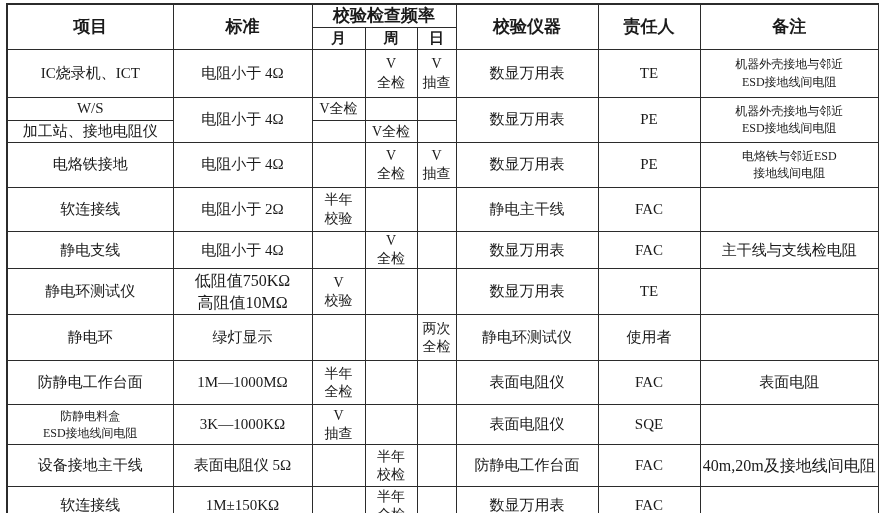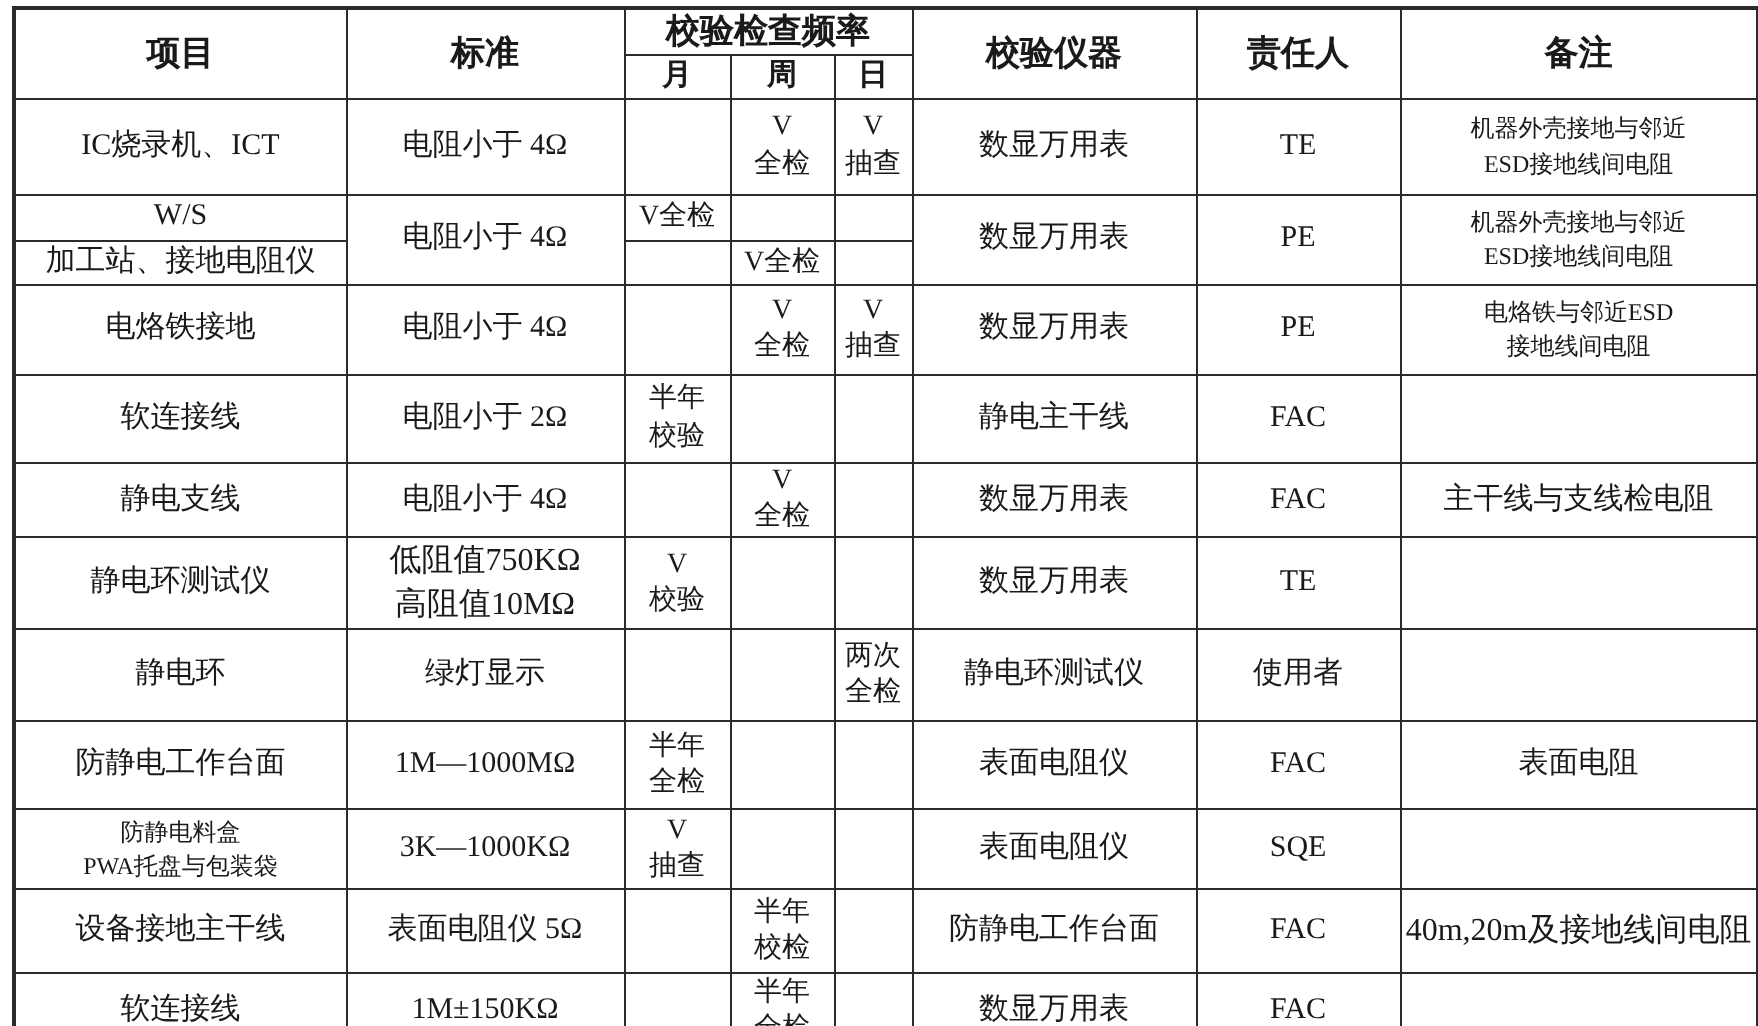--- a/index.html
+++ b/index.html
@@ -141,21 +141,21 @@
       <td class="freq">半年
 全检</td>
       <td class="freq"></td>
       <td class="freq"></td>
       <td>表面电阻仪</td>
       <td>FAC</td>
       <td>表面电阻</td>
     </tr>
     <tr style="height:40px">
       <td class="sm">防静电料盒
-PWA托盘与包装袋</td>
+ESD接地线间电阻</td>
       <td>3K—1000KΩ</td>
       <td class="freq">V
 抽查</td>
       <td class="freq"></td>
       <td class="freq"></td>
       <td>表面电阻仪</td>
       <td>SQE</td>
       <td></td>
     </tr>
     <tr style="height:42px">

